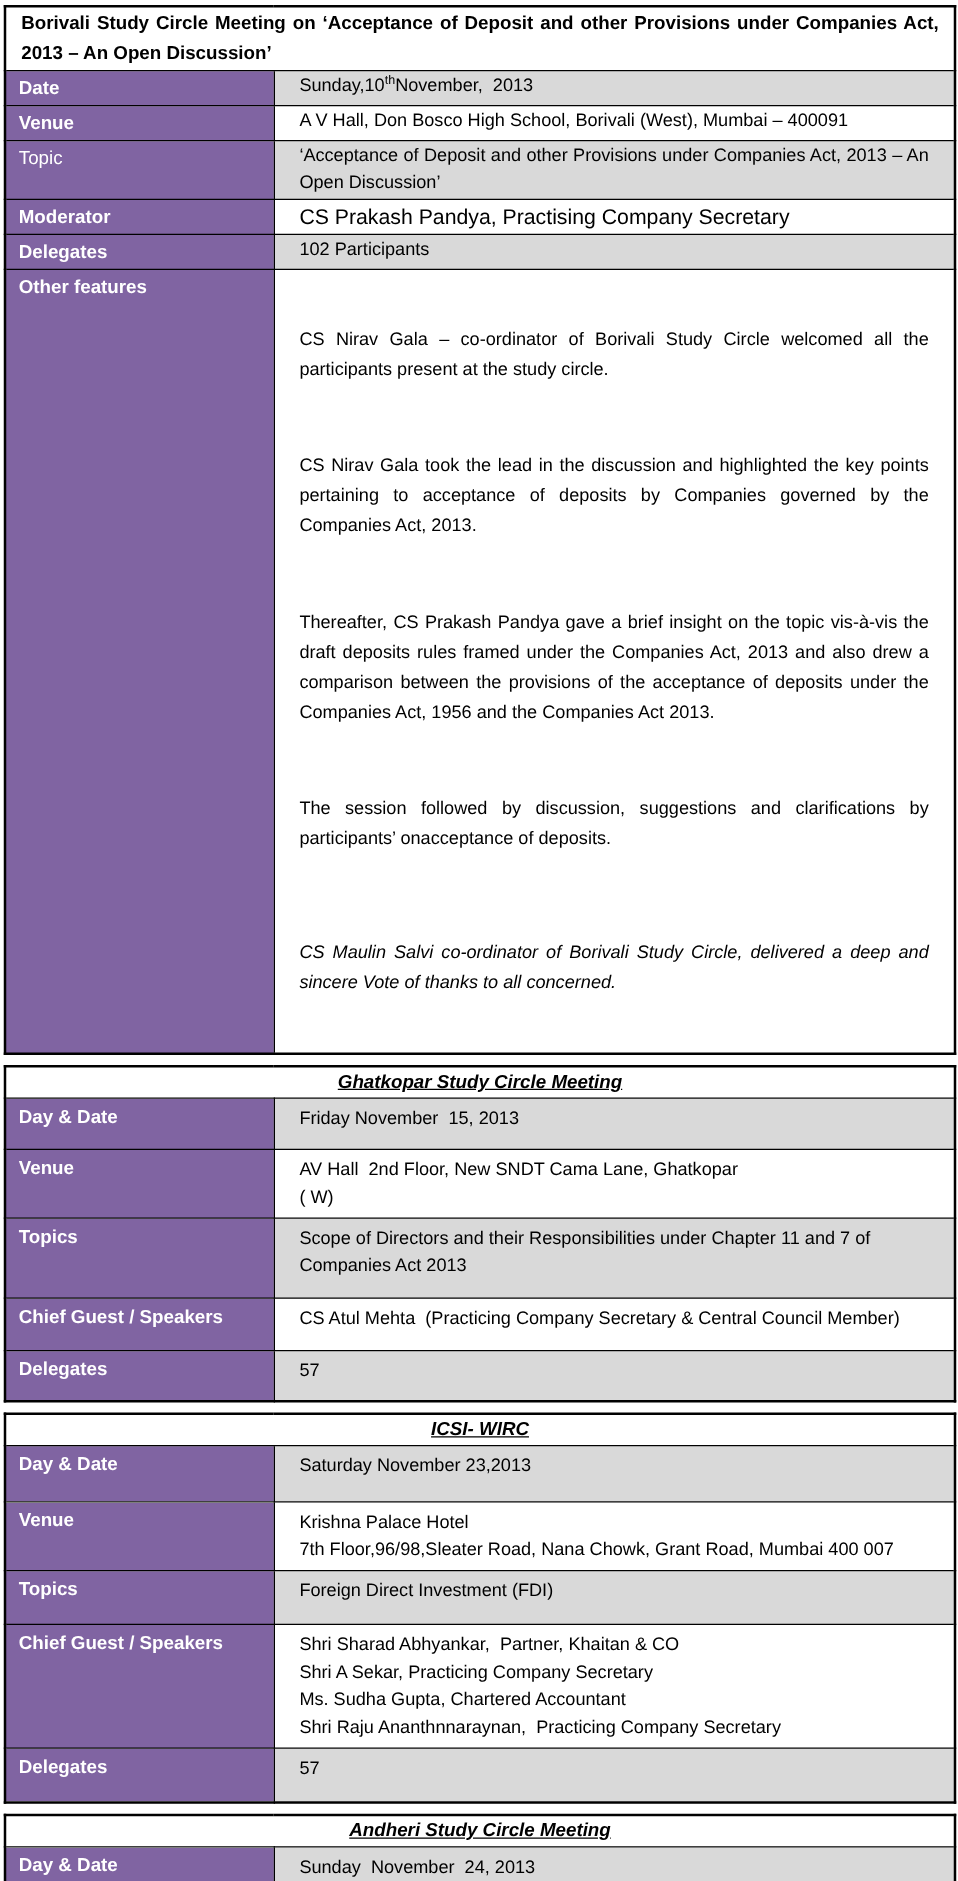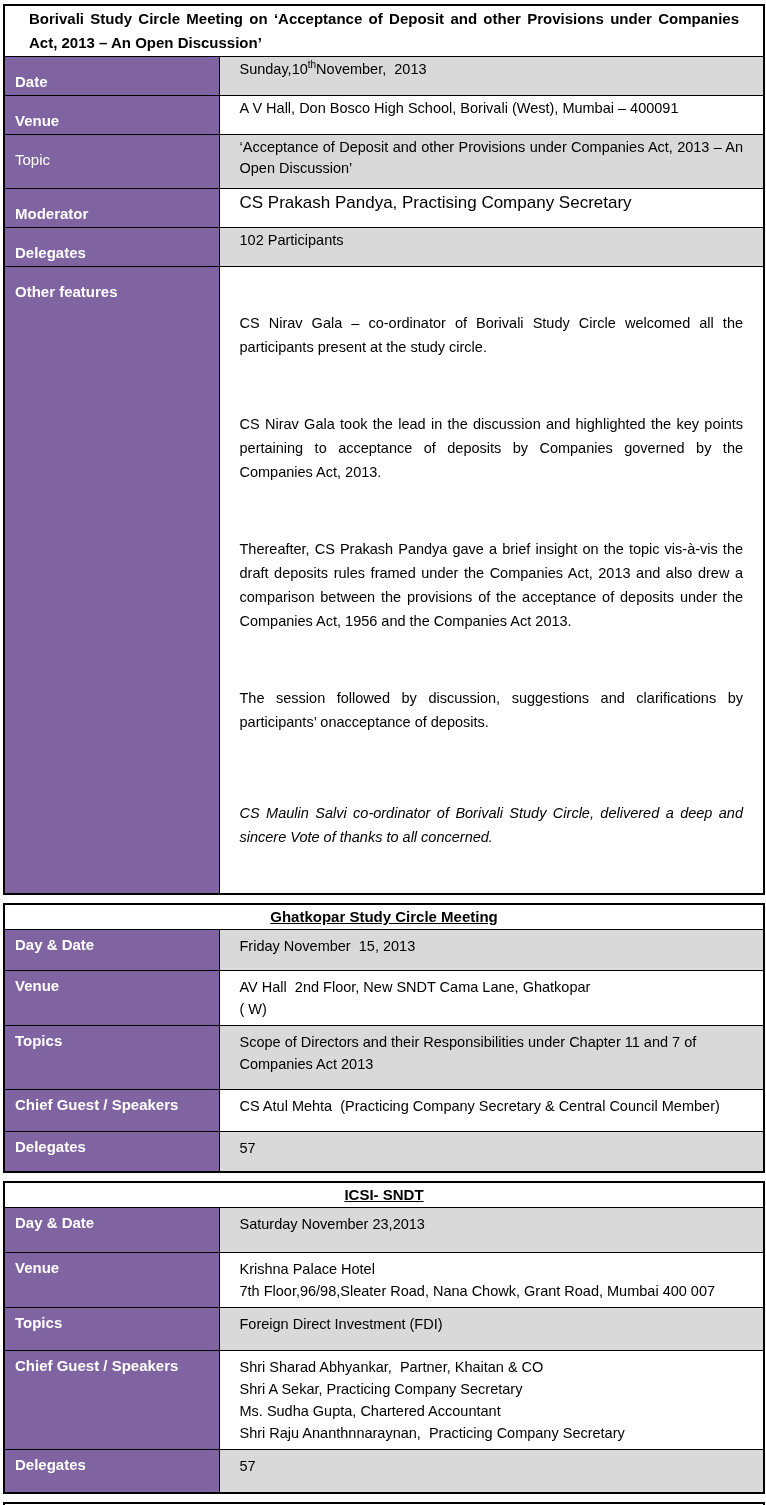--- a/index.html
+++ b/index.html
@@ -10,33 +10,33 @@
   .page{padding:4px 3px 0 3px;}
   table.tbl{
     border-collapse:collapse;width:760px;table-layout:fixed;
     border:2px solid #000;margin:0 0 8px 0;
   }
   .tbl td{border:1px solid #000;vertical-align:top;overflow:hidden;}
   col.c-label{width:215px;}
   col.c-value{width:545px;}
   .lbl{
     background:#8064A2;color:#FFFFFF;font-weight:bold;
-    font-size:15px;line-height:21px;padding:14px 6px 3px 10px;
+    font-size:15px;line-height:21px;padding:3px 6px 3px 10px;
   }
   .lbl.regular{font-weight:normal;}
   .val{
     font-size:14.5px;line-height:21px;padding:2px 20px;
     white-space:pre-wrap;background:#FFFFFF;
   }
   .val.shaded{background:#D9D9D9;}
   .justify{text-align:justify;}
   .title-cell{font-weight:bold;font-size:15px;background:#FFFFFF;}
-  .t1 .title-cell{line-height:24px;padding:1px 24px;}
+  .t1 .title-cell{line-height:24px;padding:1px 12px;}
   .center-title{text-align:center;padding:2px 8px;line-height:20px;}
-  .center-title .u{text-decoration:underline;}
+  .center-title .u{text-decoration:underline;font-style:italic;}
   
   .tbl-sm .val{line-height:22px;padding:5px 20px;}
   .tbl-sm .lbl{padding:5px 6px 3px 10px;line-height:20px;}
   .val p{margin:0 0 12px 0;white-space:pre-wrap;}
   .val p:last-child{margin-bottom:0;}
   .features p{margin:0 0 11px 0;line-height:24px;}
   .features p.gap-top{margin-top:14px;font-style:italic;}
   .moderator{font-size:17px;line-height:23px;}
   sup{font-size:10px;line-height:0;}
   
@@ -143,21 +143,21 @@
   </tbody>
     </table>
 
   <table class="tbl tbl-sm t3">
     <colgroup>
         <col class="c-label">
         <col class="c-value">
       </colgroup>
     <tbody>
         <tr class="rt">
-      <td colspan="2" class="title-cell center-title"><span class="u">ICSI- SNDT</span></td>
+      <td colspan="2" class="title-cell center-title"><span class="u">ICSI- WIRC</span></td>
     </tr>
     <tr class="r1">
       <td class="lbl">Day &amp; Date</td>
       <td class="val shaded">Saturday November 23,2013</td>
     </tr>
     <tr class="r2">
       <td class="lbl">Venue</td>
       <td class="val">Krishna Palace Hotel
 7th Floor,96/98,Sleater Road, Nana Chowk, Grant Road, Mumbai 400 007</td>
     </tr>

